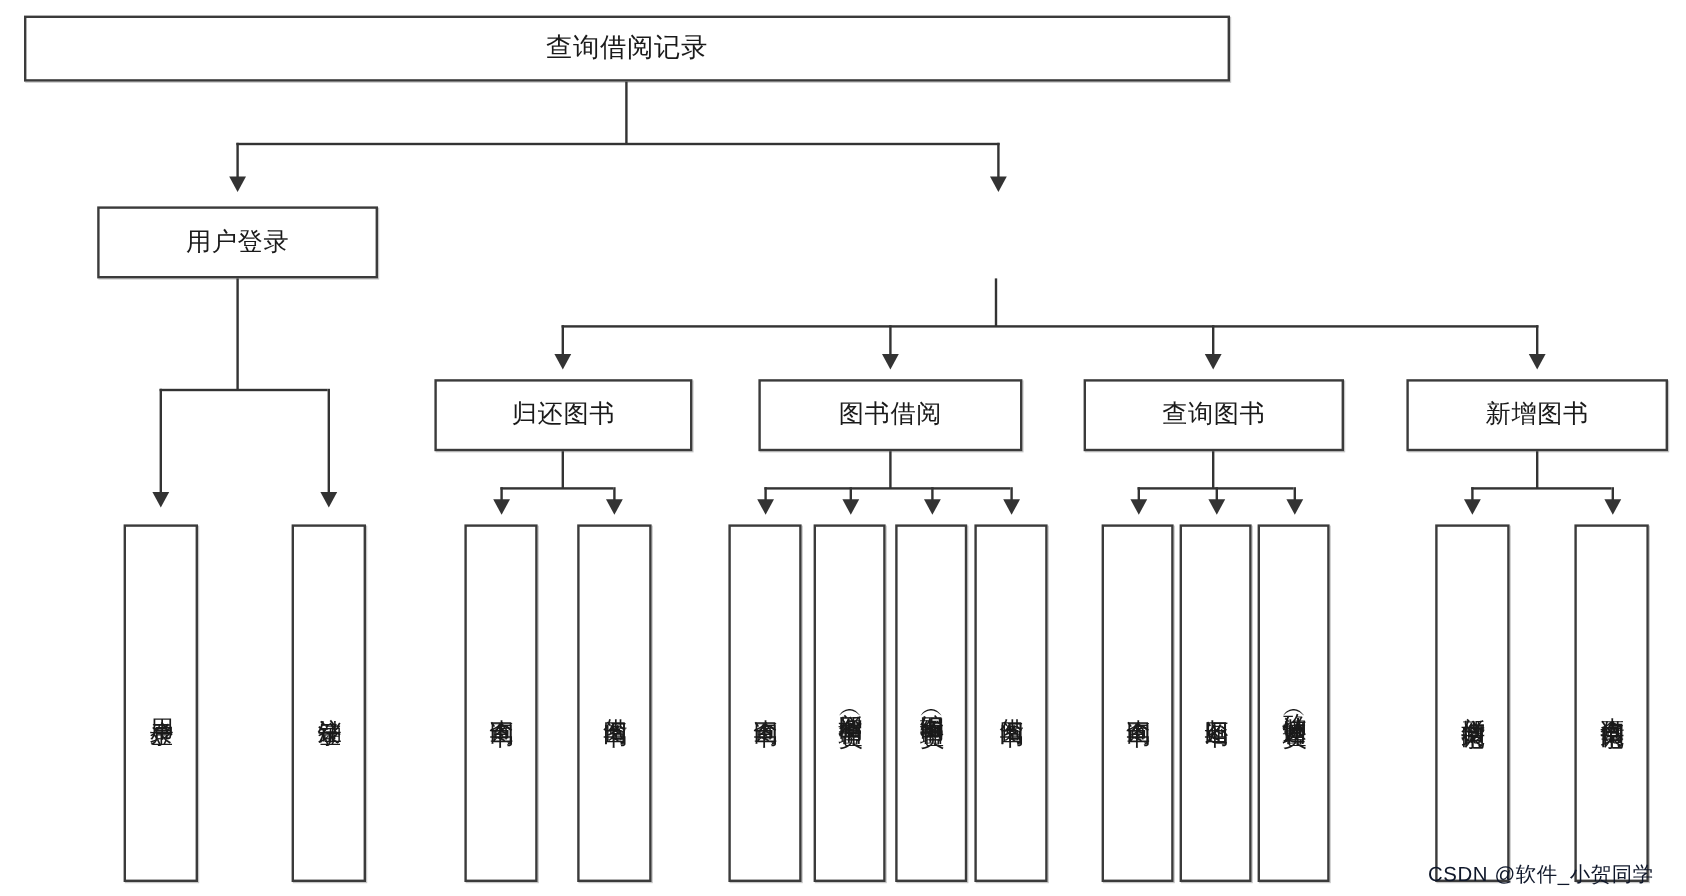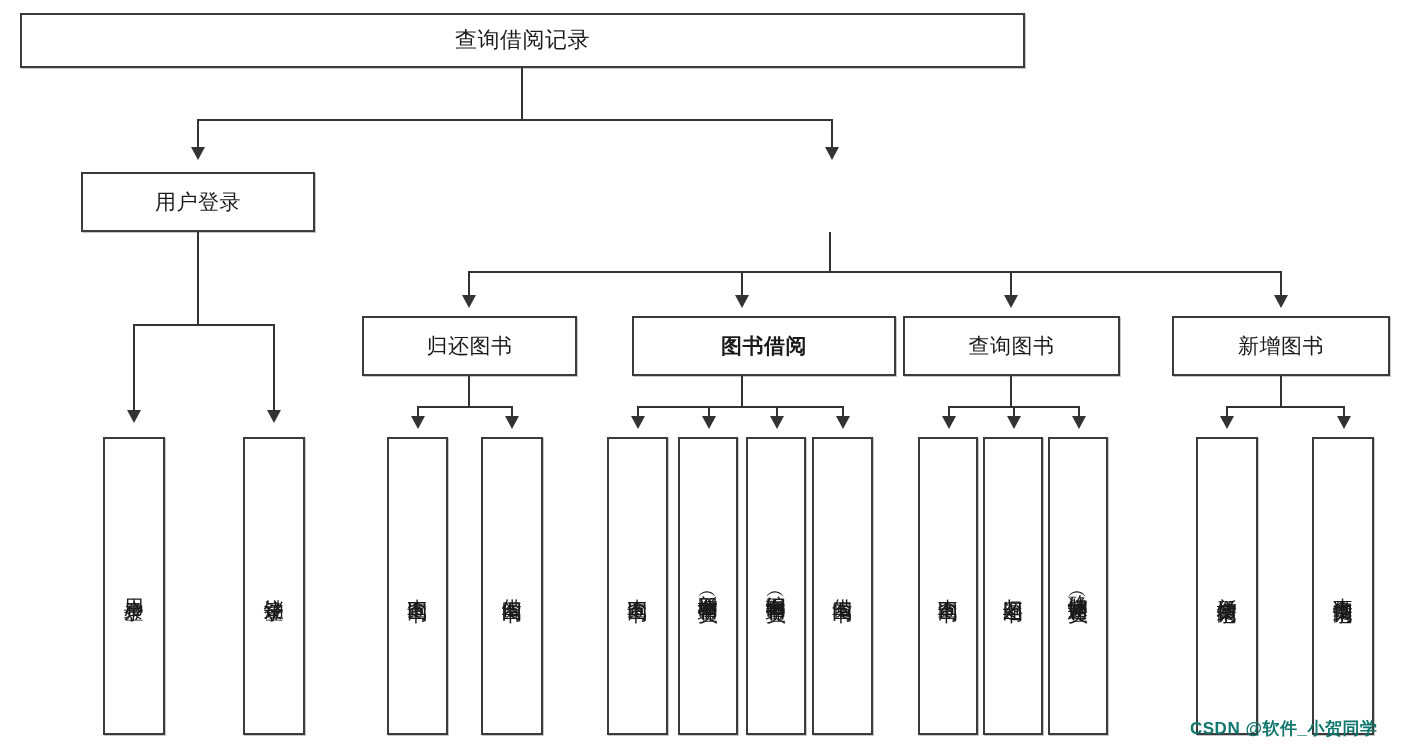--- a/index.html
+++ b/index.html
@@ -61,26 +61,25 @@
   .arrow {
     position: absolute;
     width: 0;
     height: 0;
     border-left: 7px solid transparent;
     border-right: 7px solid transparent;
     border-top: 13px solid #333333;
   }
   .watermark {
     position: absolute;
-    color: #0f766e;
+    color: #0f172a;
     font-size: 17px;
     letter-spacing: 0.5px;
     white-space: nowrap;
     user-select: none;
-    font-weight: bold;
   }
 </style>
 </head>
 <body>
 
 <div id="canvas">
 
   <div class="node root horiz" style="left:20px; top:13px; width:1005px; height:55px;">
     <span class="label">查询借阅记录</span>
   </div>
@@ -110,21 +109,21 @@
   <div class="ln v" style="left:1010px; top:271px; height:26px;"></div>
   <div class="ln v" style="left:1280px; top:271px; height:26px;"></div>
   <div class="arrow" style="left:462px; top:295px;"></div>
   <div class="arrow" style="left:735px; top:295px;"></div>
   <div class="arrow" style="left:1004px; top:295px;"></div>
   <div class="arrow" style="left:1274px; top:295px;"></div>
 
   <div class="node horiz" style="left:362px; top:316px; width:215px; height:60px;">
     <span class="label">归还图书</span>
   </div>
-  <div class="node horiz" style="left:632px; top:316px; width:264px; height:60px;font-weight:bold;">
+  <div class="node horiz" style="left:632px; top:316px; width:220px; height:60px;">
     <span class="label">图书借阅</span>
   </div>
   <div class="node horiz" style="left:903px; top:316px; width:217px; height:60px;">
     <span class="label">查询图书</span>
   </div>
   <div class="node horiz" style="left:1172px; top:316px; width:218px; height:60px;">
     <span class="label">新增图书</span>
   </div>
 
   <div class="ln v" style="left:468px; top:376px; height:31px;"></div>

